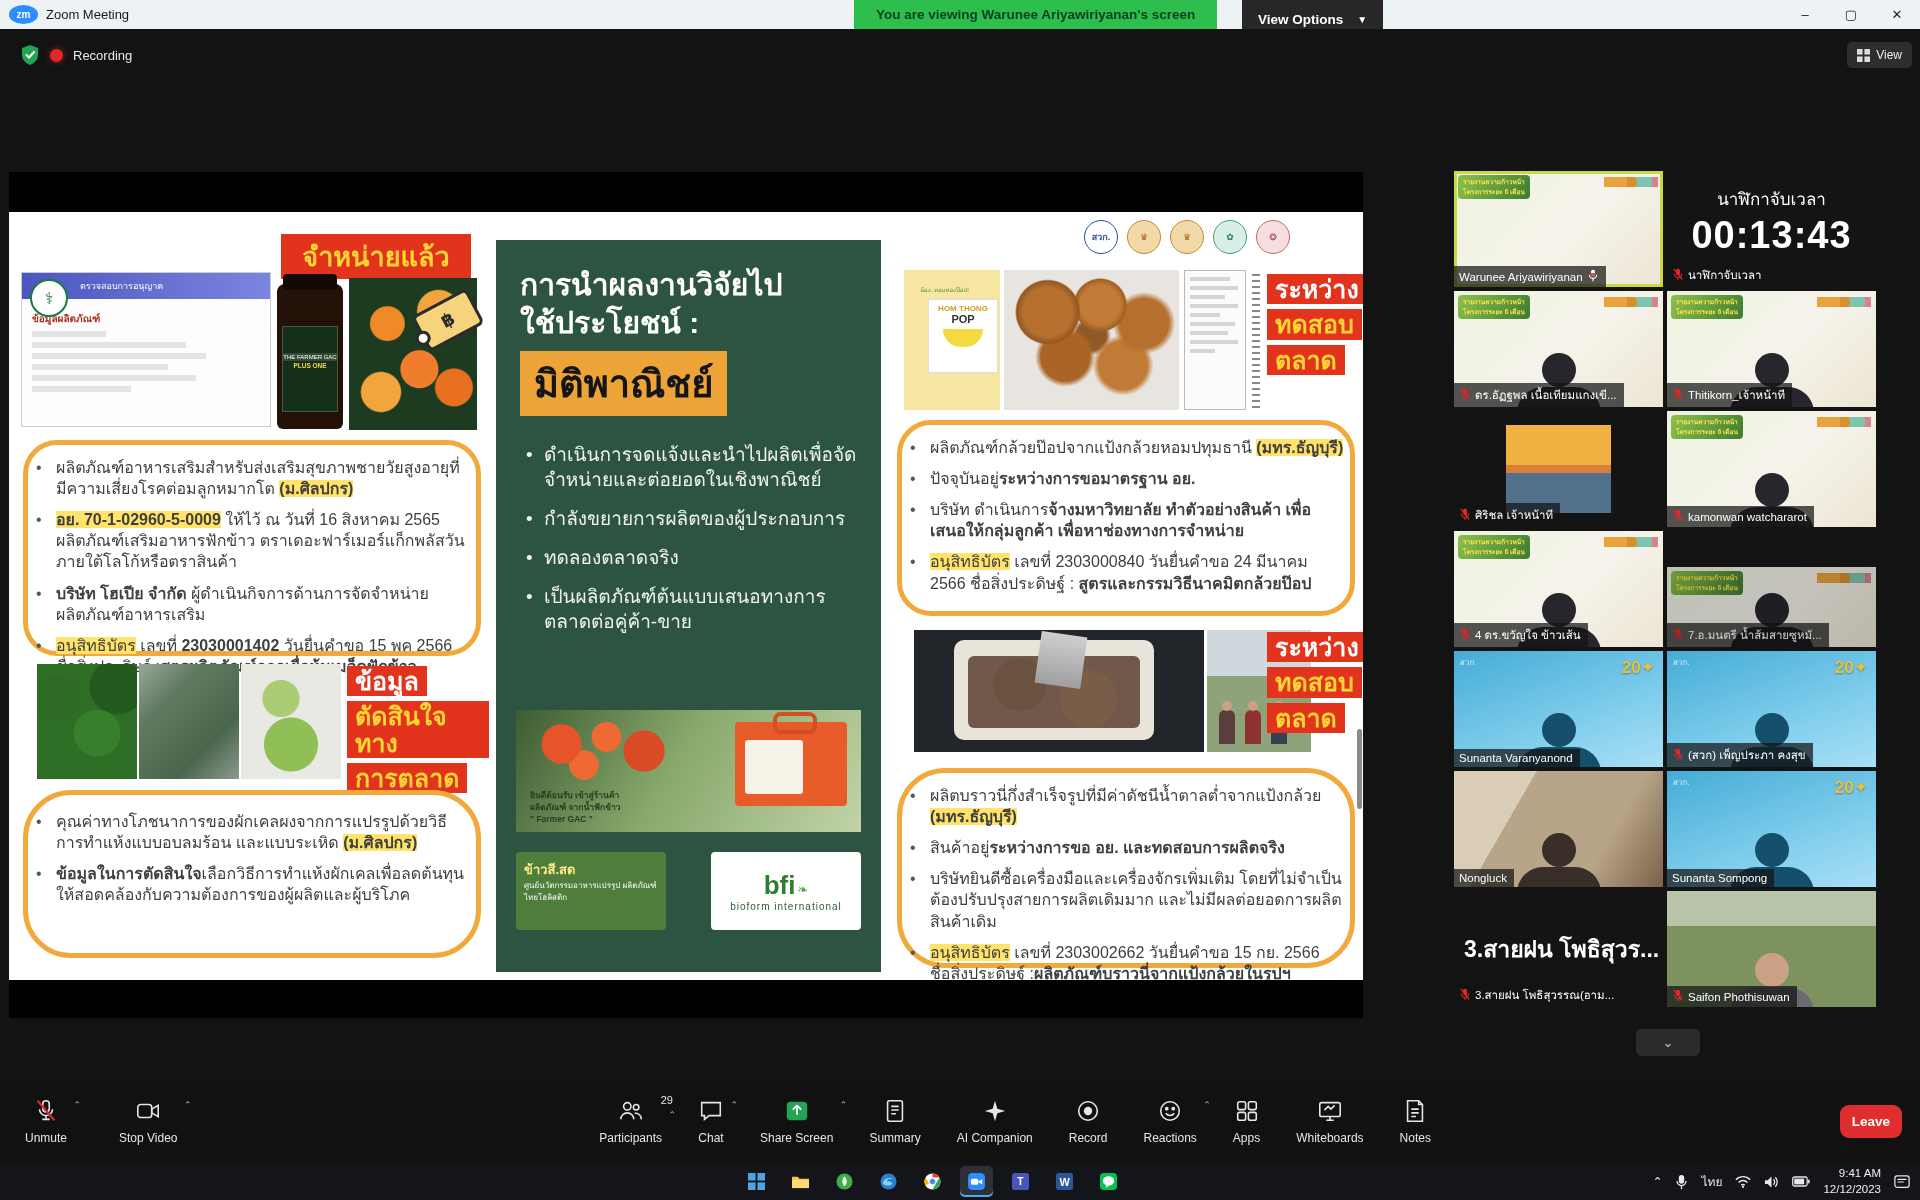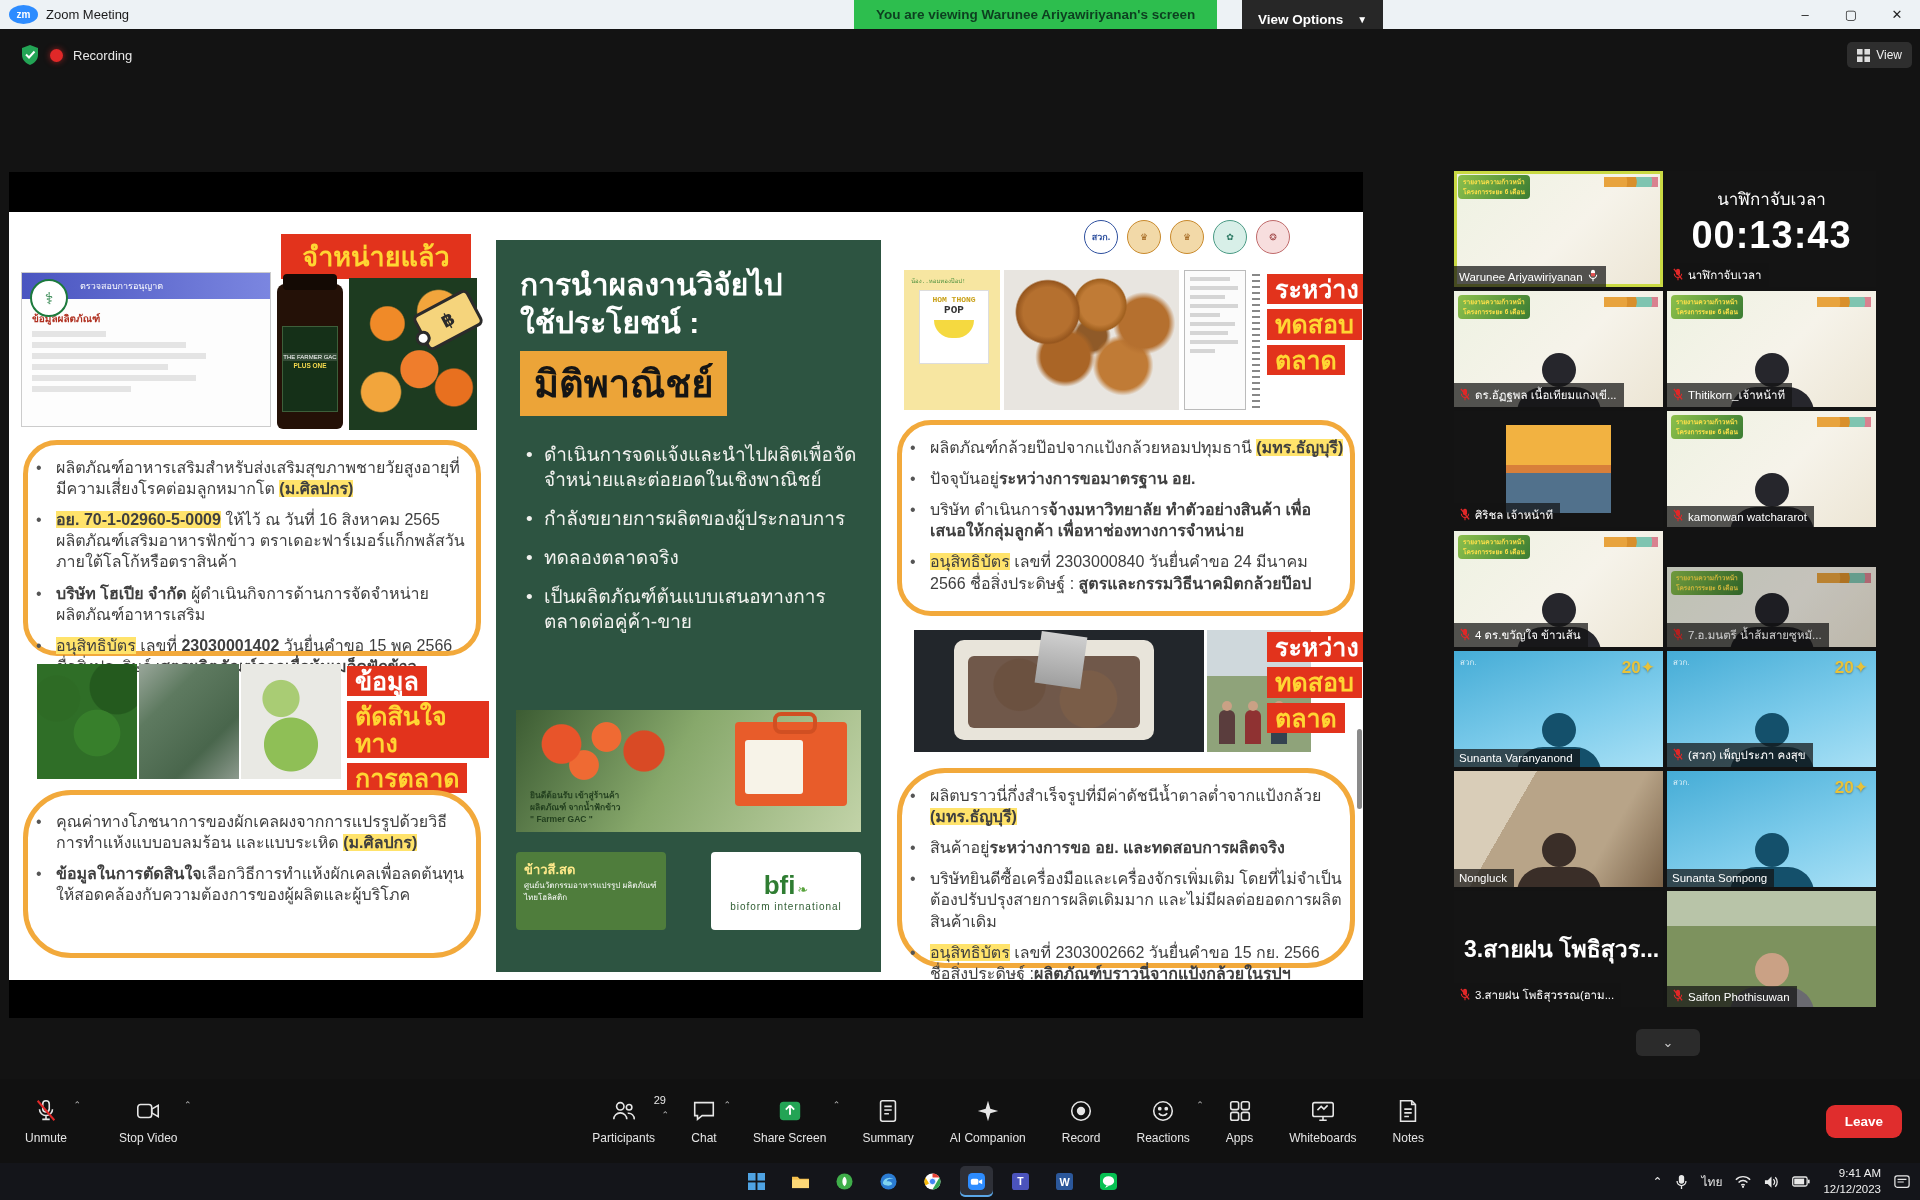--- a/index.html
+++ b/index.html
@@ -102,21 +102,21 @@
   #card-rice .big { font-size:13px; font-weight:bold; color:#ffe98a; }
   #card-bfi { background:#fff; display:flex; flex-direction:column; align-items:center; justify-content:center; }
   #bfi-mark { font-size:26px; font-weight:bold; color:#2f7d32; }
   #bfi-leaf { color:#58a33c; font-size:13px; margin-left:2px; }
   #bfi-sub { font-size:10px; color:#2f5d32; letter-spacing:1px; }
 
   
   #r-logos { position:absolute; left:1075px; top:8px; display:flex; gap:9px; }
   .logo-dot { width:34px; height:34px; border-radius:50%; border:1.5px solid #999; display:flex; align-items:center;
     justify-content:center; font-size:9px; font-weight:bold; }
-  #banana-pack { position:absolute; left:895px; top:58px; width:96px; height:140px; background:#f7e6a1; padding:7px;font-family:Liberation Mono, monospace; }
+  #banana-pack { position:absolute; left:895px; top:58px; width:96px; height:140px; background:#f7e6a1; padding:16px; }
   #banana-note { color:#4a8f3c; font-size:6px; line-height:1.5; }
   #banana-card { margin-top:4px; width:70px; height:74px; margin-left:8px; background:#fff; border:1px solid #ddd;
     text-align:center; font-size:8px; font-weight:bold; color:#caa21a; padding-top:4px; }
   #banana-card .pop { color:#333; font-size:11px; }
   #banana-card .moon { width:40px; height:18px; margin:4px auto 0; background:#f5d940; border-radius:0 0 40px 40px; }
   #balls { position:absolute; left:995px; top:58px; width:175px; height:140px; background:#e8e5e0;
     background-image:radial-gradient(circle at 25% 30%,#b5702f 15%,#96561e 19%,transparent 20%),
       radial-gradient(circle at 55% 25%,#c07b36 14%,#a0601f 18%,transparent 19%),
       radial-gradient(circle at 80% 38%,#b5702f 15%,transparent 19%),
       radial-gradient(circle at 35% 62%,#aa6526 17%,transparent 21%),
@@ -180,21 +180,21 @@
   #toolbar { position:absolute; left:0; top:1050px; width:1920px; height:84px; background:#111111;
     display:flex; align-items:center; }
   .tb-item { position:relative; display:flex; flex-direction:column; align-items:center; gap:4px;
     padding:6px 13px; color:#e6e6e6; font-size:12px; }
   .tb-item svg { width:26px; height:26px; }
   .tb-chev { position:absolute; right:-1px; top:8px; color:#bbb; font-size:9px; }
   .tb-badge { position:absolute; right:2px; top:2px; color:#e6e6e6; font-size:11px;margin-left:48px; }
   #tb-left { display:flex; margin-left:12px; gap:26px; }
   #tb-center { display:flex; margin:0 auto; gap:10px; }
   #leave-btn { margin-right:18px; background:#e02d2d; color:#fff; font-weight:bold; font-size:13.5px;
-    padding:9px 19px; border-radius:9px; }
+    padding:9px 12px; border-radius:9px; }
 
   
   #taskbar { position:absolute; left:0; top:1163px; width:1920px; height:37px; background:#14151a;
     display:flex; align-items:center; }
   #tk-icons { position:absolute; left:740px; display:flex; gap:11px; align-items:center; }
   .tk { width:33px; height:31px; border-radius:5px; display:flex; align-items:center; justify-content:center; }
   .tk.active { background:#2e3038; box-shadow:inset 0 -2px 0 #5aa7e8; }
   #tray { position:absolute; right:10px; display:flex; align-items:center; gap:13px; color:#e8e8e8; font-size:12px; }
   #clock { text-align:right; font-size:11.5px; line-height:1.35; color:#f0f0f0; }
 </style>

